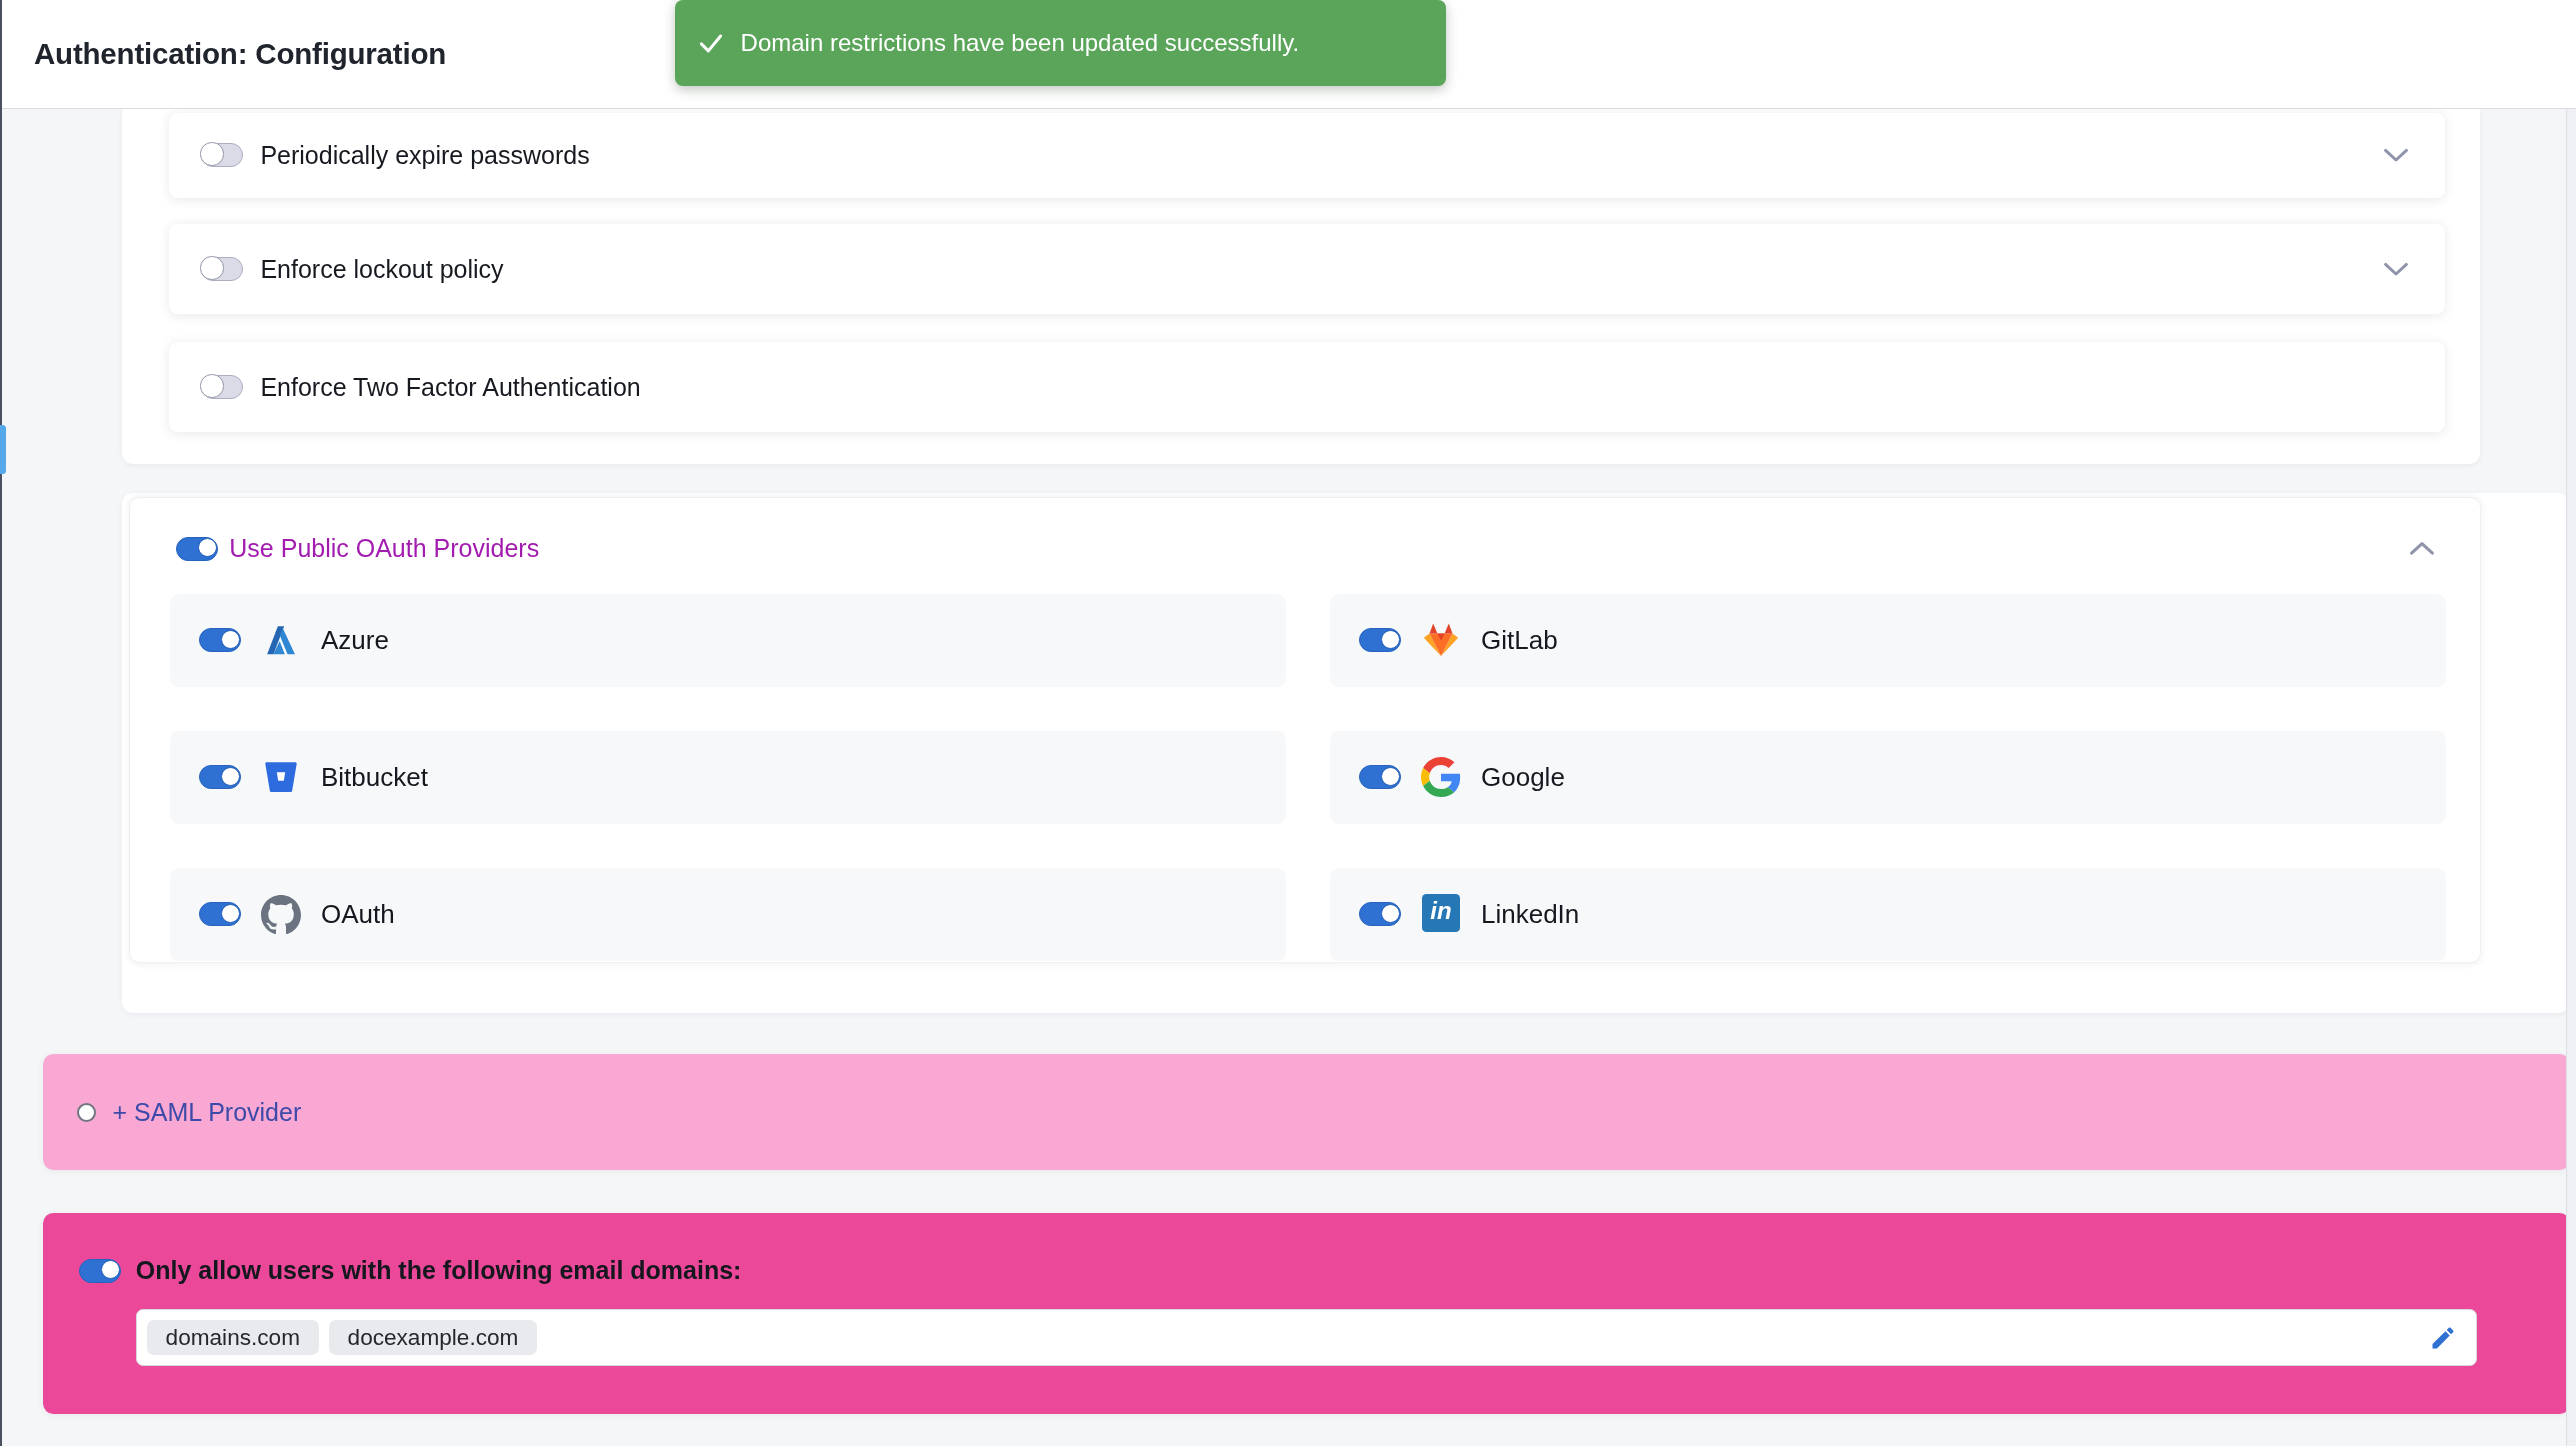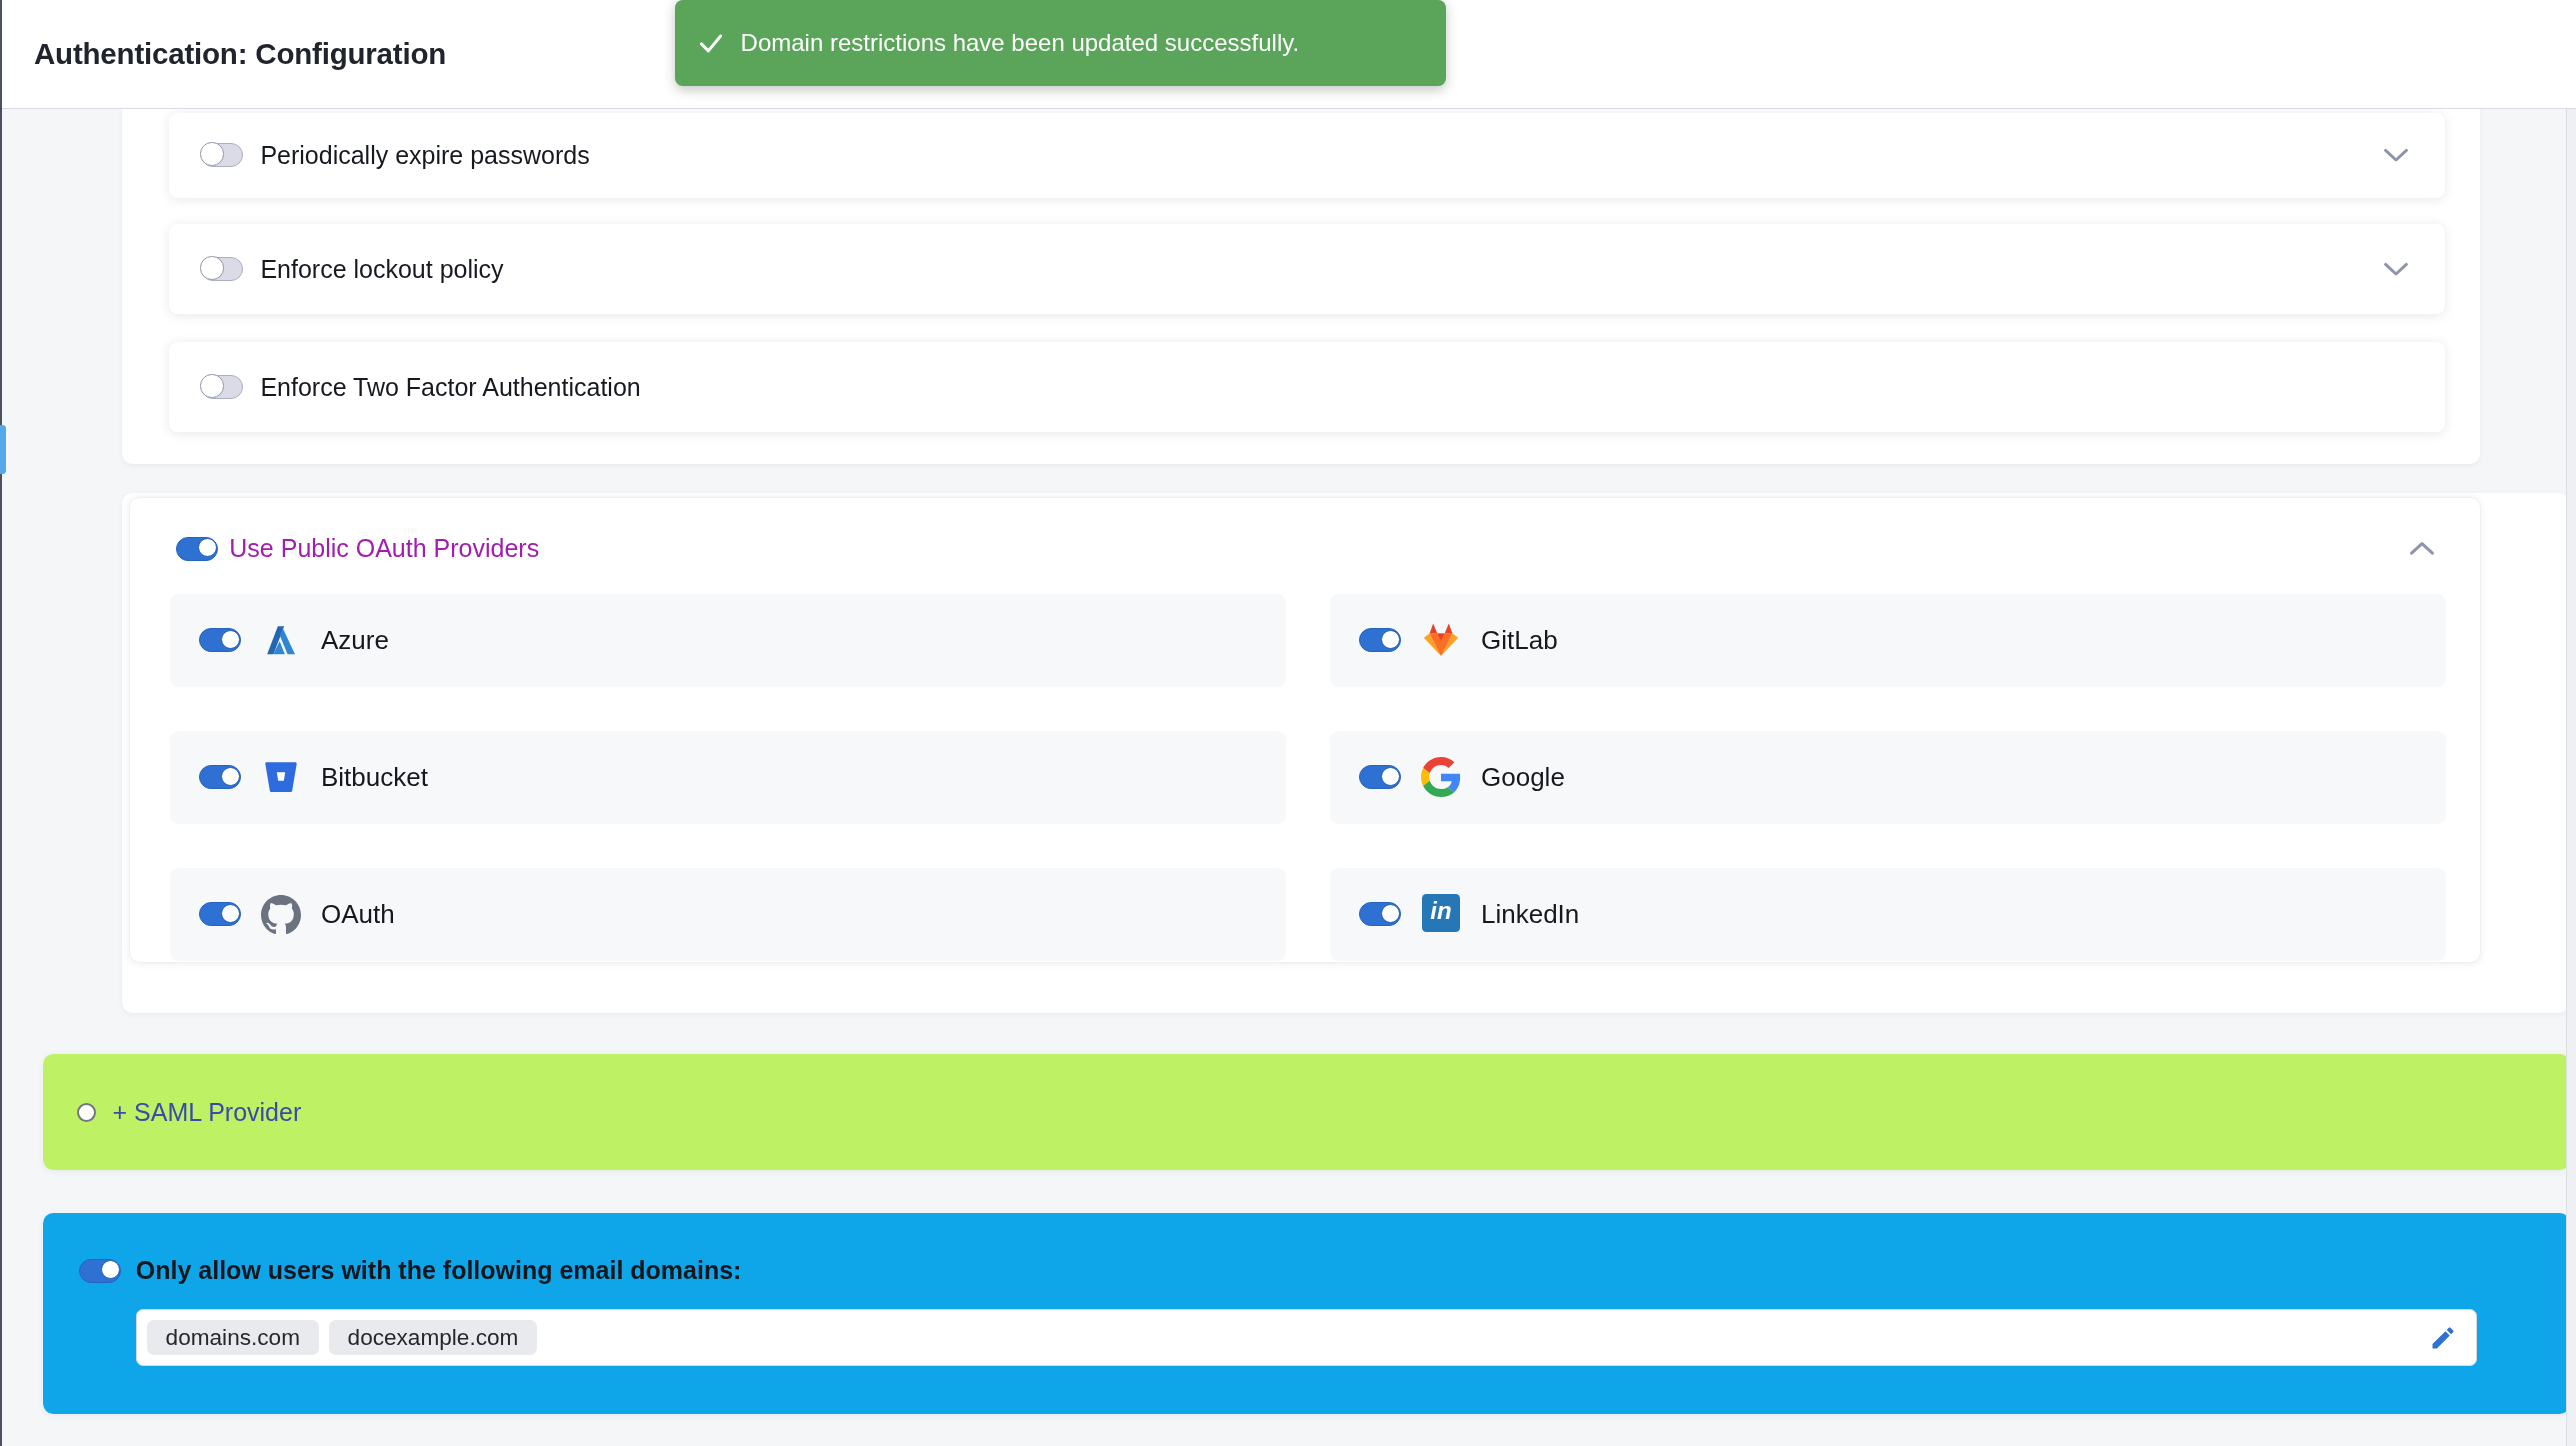--- a/index.html
+++ b/index.html
@@ -77,30 +77,30 @@
   .provider-icon { width:40px; height:40px; margin-left:20px; display:flex; justify-content:center;font-style:italic; }
   .provider-label { font-size:26px; color:#15181e; margin-left:20px; }
   .linkedin-badge {
     width:38px; height:38px; background:#2577b5; border-radius:4.3px; color:#fff;
     display:flex; align-items:center; justify-content:center;
     font-size:24px; font-weight:700; padding-bottom:3.5px;
   }
   
   .saml-card {
     position:absolute; left:43px; top:1054px; width:2527px; height:116px;
-    background:#bef264; border-radius:10.4px; box-shadow:0 1.7px 7px rgba(40,45,60,.06);
+    background:#f9a8d4; border-radius:10.4px; box-shadow:0 1.7px 7px rgba(40,45,60,.06);
     display:flex; align-items:center; padding-left:34px;
   }
   .radio {
     width:19px; height:19px; border-radius:50%; border:2.2px solid #717680; background:#fff; flex:0 0 auto; cursor:pointer;
   }
   .saml-link { font-size:25px; color:#3c4aa8; margin-left:16.5px; cursor:pointer; }
   .email-card {
     position:absolute; left:43px; top:1213px; width:2527px; height:201px;
-    background:#0ea5e9; border-radius:10.4px; box-shadow:0 1.7px 7px rgba(40,45,60,.06);
+    background:#ec4899; border-radius:10.4px; box-shadow:0 1.7px 7px rgba(40,45,60,.06);
   }
   .email-head { display:flex; align-items:center; padding:43px 0 0 36px; }
   .email-label { font-size:25px; font-weight:700; color:#14171d; margin-left:14.8px; }
   .domain-input {
     position:absolute; left:93px; top:96px; width:2341px; height:57px;
     background:#fff; border:1.7px solid #d5d8de; border-radius:7px;
     display:flex; align-items:center; padding-left:9.6px; gap:9.6px; cursor:text;
   }
   .domain-tag {
     height:35px; background:#e8eaed; border-radius:7px; display:flex; align-items:center;

